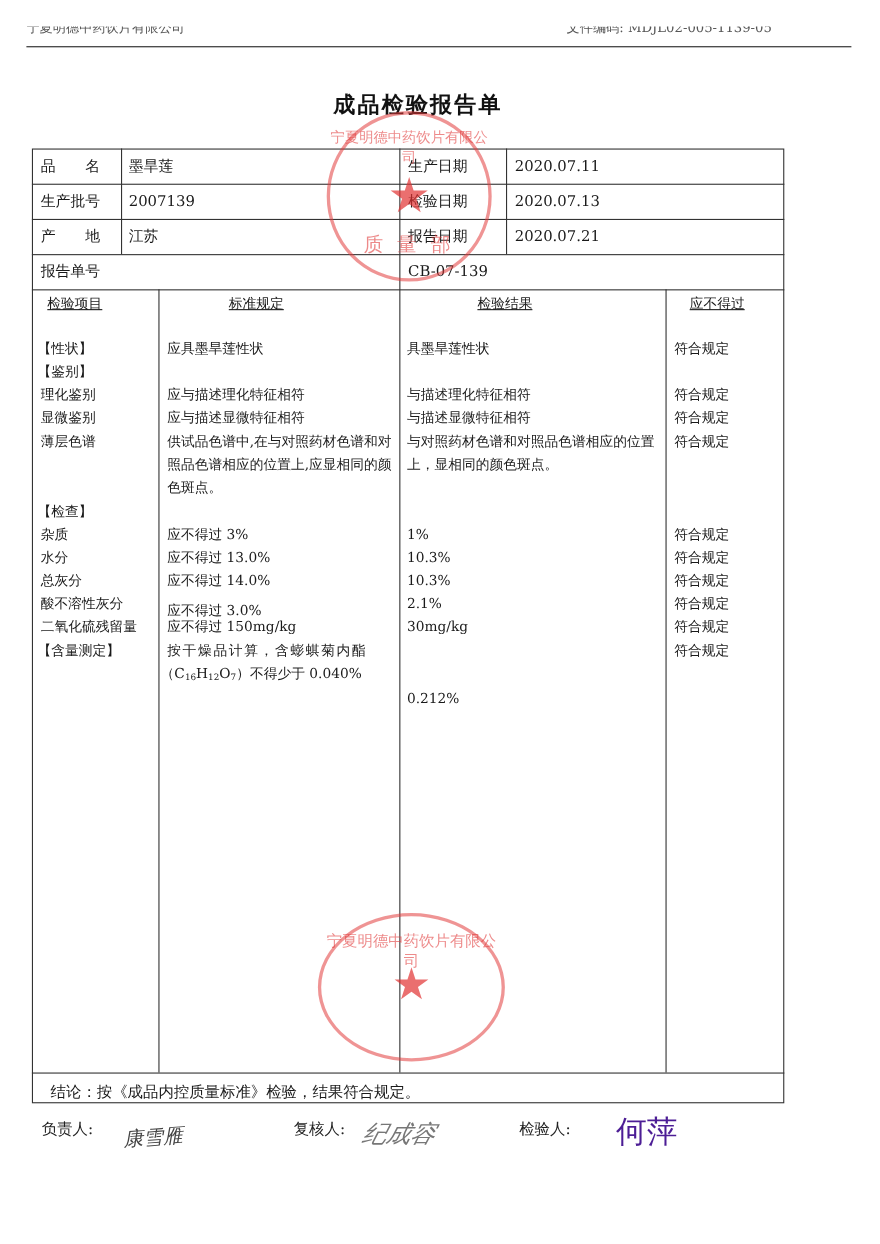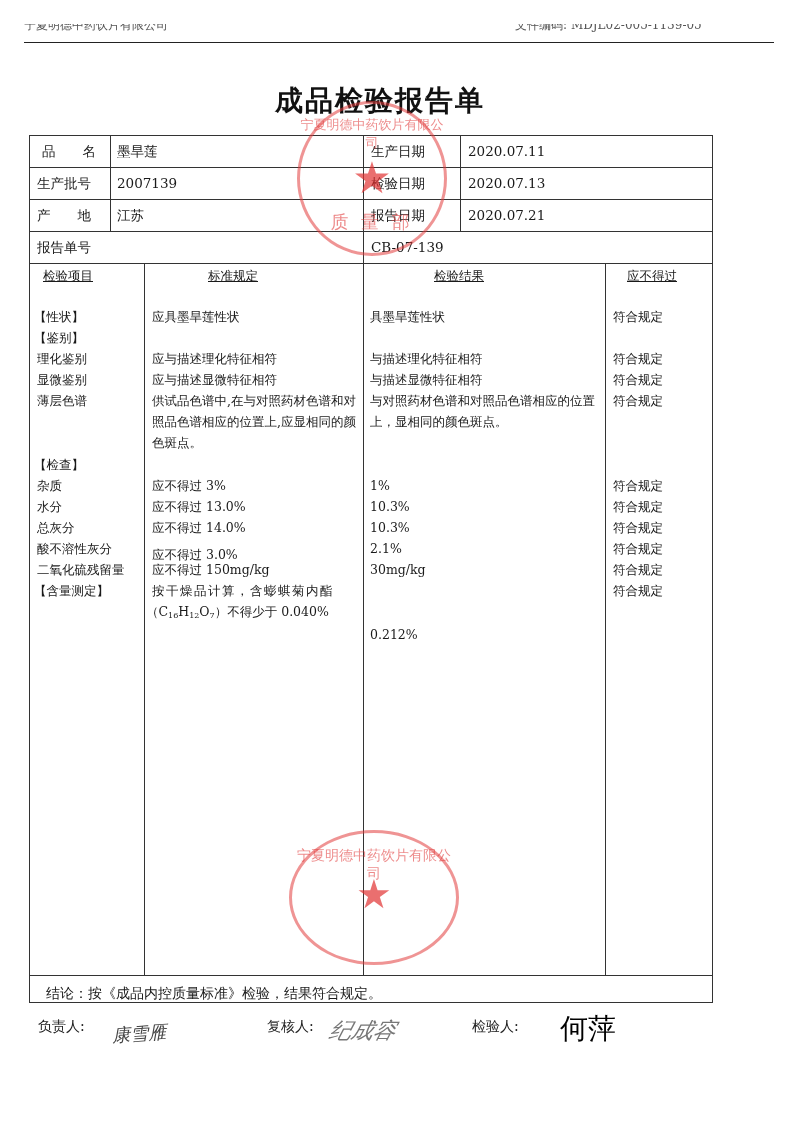--- a/index.html
+++ b/index.html
@@ -6,28 +6,28 @@
   body { width: 800px; height: 1131px; position: relative; overflow: hidden;
          font-family: "DejaVu Serif", "Liberation Serif", serif; color: #1a1a1a; }
   .hdr { position: absolute; top: 24px; left: 24px; width: 450px; height: 16px;
          font-size: 12px; color: #555; overflow: hidden; }
   .hdr-right { position: absolute; top: 24px; left: 515px; width: 240px; height: 16px;
          font-size: 12px; color: #555; overflow: hidden; }
   .hdr-clip { position: absolute; top: 0; left: 0; width: 100%; height: 16px;
               transform: translateY(-7px); }
   .hdr-rule { position: absolute; top: 42px; left: 24px; width: 750px; height: 1px; background: #222; }
   .title { position: absolute; top: 82px; left: 0; width: 760px; text-align: center;
-           font-family: Liberation Mono, monospace; font-size: 28px;
+           font-family: Liberation Mono, monospace; font-size: 20px;
            font-weight: bold; letter-spacing: 2px; color: #111; }
   .frame { position: absolute; left: 29px; top: 135px; width: 684px; height: 868px;
            border: 1px solid #333; box-sizing: border-box; }
   .hline { position: absolute; height: 1px; background: #333; }
   .vline { position: absolute; width: 1px; background: #333; }
   .cell { position: absolute; font-size: 13.5px; line-height: 20px; white-space: nowrap; }
-  .spread { display: flex; justify-content: center; }
+  .spread { display: flex; justify-content: flex-start; }
   .u { text-decoration: underline; }
   .txt { position: absolute; font-size: 12.5px; line-height: 21px; }
   .wrap { white-space: normal; }
   sub { font-size: 8px; vertical-align: -2px; }
   .stamp { position: absolute; border: 3px solid rgba(225,60,60,0.55); border-radius: 50%;
            color: rgba(225,60,60,0.6); pointer-events: none; box-sizing: border-box; }
   .stamp .star { position: absolute; left: 50%; transform: translateX(-50%); color: rgba(225,50,50,0.7); }
   .stamp .arc { position: absolute; width: 100%; text-align: center; font-size: 15px;
                 font-family: "DejaVu Sans", sans-serif; }
   .stamp .bottom { position: absolute; width: 100%; text-align: center;
@@ -157,21 +157,21 @@
   <div class="txt" style="left:146px;top:601px;"><span>（C</span><sub>16</sub><span>H</span><sub>12</sub><span>O</span><sub>7</sub><span>）不得少于 0.040%</span></div>
 </div>
 
 <div class="cell" style="left:46px;top:983px;font-size:14px;">结论：按《成品内控质量标准》检验，结果符合规定。</div>
 
 <div class="sig-label" style="left:38px;top:1018px;text-align:center;">负责人:</div>
 <div class="sig" style="left:112px;top:1022px;font-size:18px;transform:rotate(-4deg);color:#444;">康雪雁</div>
 <div class="sig-label" style="left:267px;top:1018px;">复核人:</div>
 <div class="sig" style="left:330px;top:1016px;font-size:22px;color:#777;transform:skewX(-15deg);">纪成容</div>
 <div class="sig-label" style="left:472px;top:1018px;">检验人:</div>
-<div class="sig" style="left:560px;top:1010px;font-size:28px;color:#000000;font-style:normal;">何萍</div>
+<div class="sig" style="left:560px;top:1010px;font-size:28px;color:#4c1d95;font-style:normal;">何萍</div>
 
 <div class="stamp" style="left:297px;top:101px;width:150px;height:155px;">
   <div class="arc" style="top:12px;font-size:13px;letter-spacing:0px;">宁夏明德中药饮片有限公司</div>
   <div class="star" style="top:48px;font-size:44px;">★</div>
   <div class="bottom" style="top:106px;font-size:18px;">质 量 部</div>
 </div>
 <div class="stamp" style="left:289px;top:830px;width:170px;height:135px;">
   <div class="arc" style="top:14px;font-size:14px;">宁夏明德中药饮片有限公司</div>
   <div class="star" style="top:38px;font-size:40px;">★</div>
 </div>

